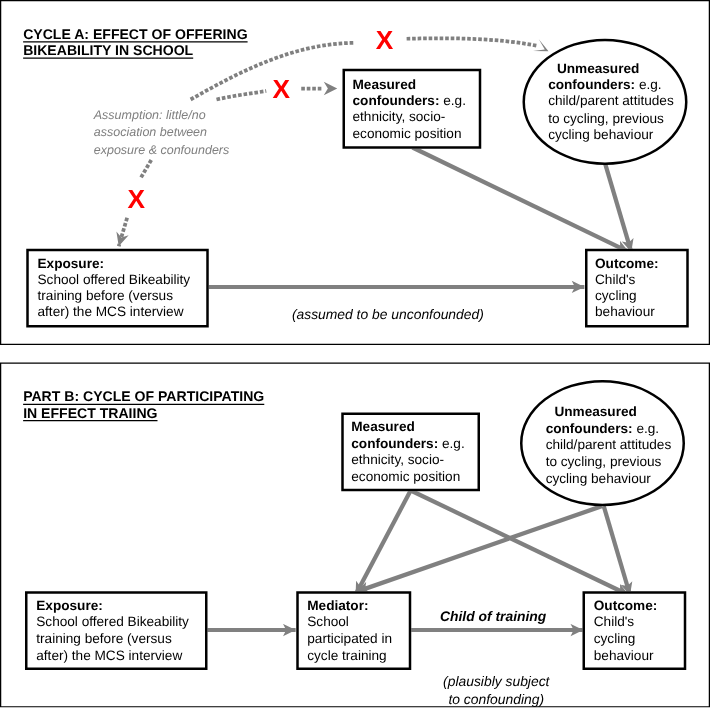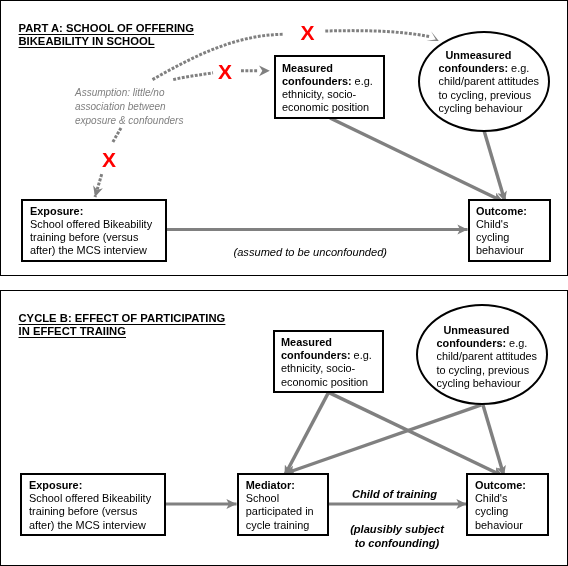--- a/index.html
+++ b/index.html
@@ -65,21 +65,21 @@
 
     <line x1="481.4" y1="404.9" x2="285" y2="473.5" stroke="#808080" stroke-width="3.4" marker-end="url(#ahGrey)"></line>
 
     <line x1="483" y1="404.9" x2="504" y2="476" stroke="#808080" stroke-width="3.4" marker-end="url(#ahGrey)"></line>
 
     <line x1="165" y1="504" x2="236.5" y2="504" stroke="#808080" stroke-width="3.2" marker-end="url(#ahGrey)"></line>
 
     <line x1="328" y1="504" x2="466.5" y2="504" stroke="#808080" stroke-width="3.2" marker-end="url(#ahGrey)"></line>
   </svg>
 
-  <div class="ptitle" id="titleA" style="left:18.5px;top:22px;"><span>PART A: SCHOOL OF OFFERING</span><br><span>BIKEABILITY IN SCHOOL</span></div>
+  <div class="ptitle" id="titleA" style="left:18.5px;top:22px;"><span>CYCLE A: EFFECT OF OFFERING</span><br><span>BIKEABILITY IN SCHOOL</span></div>
 
   <div class="assume" id="assumeA" style="left:75px;top:86px;">Assumption: little/no
 association between
 exposure &amp; confounders</div>
 
   <div class="node" id="expA" style="left:21px;top:198.5px;width:145.5px;height:63px;"></div>
   <div class="ntext" style="left:30px;top:204.5px;width:131px;"><b>Exposure:</b><br><span>School offered Bikeability training before (versus after) the MCS interview</span></div>
 
   <div class="node" id="meaA" style="left:274px;top:55px;width:110.5px;height:63.5px;"></div>
   <div class="ntext" style="left:282px;top:61.5px;width:99px;"><b>Measured confounders:</b><span> e.g. ethnicity, socio-economic position</span></div>
@@ -91,34 +91,34 @@
   <div class="ntext" style="left:476px;top:204.5px;width:62px;"><b>Outcome:</b><br><span>Child's cycling behaviour</span></div>
 
   <div class="lbl" style="left:233.5px;top:245px;">(assumed to be unconfounded)</div>
 
   <div class="xmark" style="left:300.5px;top:21.5px;">X</div>
   <div class="xmark" style="left:218px;top:60.5px;">X</div>
   <div class="xmark" style="left:102px;top:148.5px;">X</div>
 
   <div class="panel" id="panelB"></div>
 
-  <div class="ptitle" id="titleB" style="left:18.5px;top:312px;"><span>CYCLE B: EFFECT OF PARTICIPATING</span><br><span>IN EFFECT TRAIING</span></div>
+  <div class="ptitle" id="titleB" style="left:18.5px;top:312px;"><span>PART B: CYCLE OF PARTICIPATING</span><br><span>IN EFFECT TRAIING</span></div>
 
   <div class="node" id="expB" style="left:20px;top:473px;width:145.5px;height:62.5px;"></div>
   <div class="ntext" style="left:29px;top:479px;width:131px;"><b>Exposure:</b><br><span>School offered Bikeability training before (versus after) the MCS interview</span></div>
 
   <div class="node" id="meaB" style="left:273px;top:330px;width:110.5px;height:62.5px;"></div>
   <div class="ntext" style="left:281px;top:336px;width:99px;"><b>Measured confounders:</b><span> e.g. ethnicity, socio-economic position</span></div>
 
   <div class="ell" id="unmB" style="left:416px;top:304px;width:132px;height:101px;"></div>
   <div class="ntext" style="left:436.5px;top:324px;width:101px;text-indent:7px;"><b>Unmeasured confounders:</b><span> e.g. child/parent attitudes to cycling, previous cycling behaviour</span></div>
 
   <div class="node" id="medB" style="left:236.8px;top:473px;width:92.2px;height:62.5px;"></div>
   <div class="ntext" style="left:245.8px;top:479px;width:80px;"><b>Mediator:</b><br><span>School participated in cycle training</span></div>
 
   <div class="node" id="outB" style="left:466px;top:473px;width:82.5px;height:62.5px;"></div>
   <div class="ntext" style="left:475px;top:479px;width:62px;"><b>Outcome:</b><br><span>Child's cycling behaviour</span></div>
 
   <div class="lbl b" style="left:352px;top:487px;">Child of training</div>
-  <div class="lbl" style="left:342px;top:522px;width:110px;text-align:center;white-space:pre;font-weight:bold;">(plausibly subject
+  <div class="lbl" style="left:342px;top:539px;width:110px;text-align:center;white-space:pre;">(plausibly subject
 to confounding)</div>
 
 </div>
 
 </body></html>

